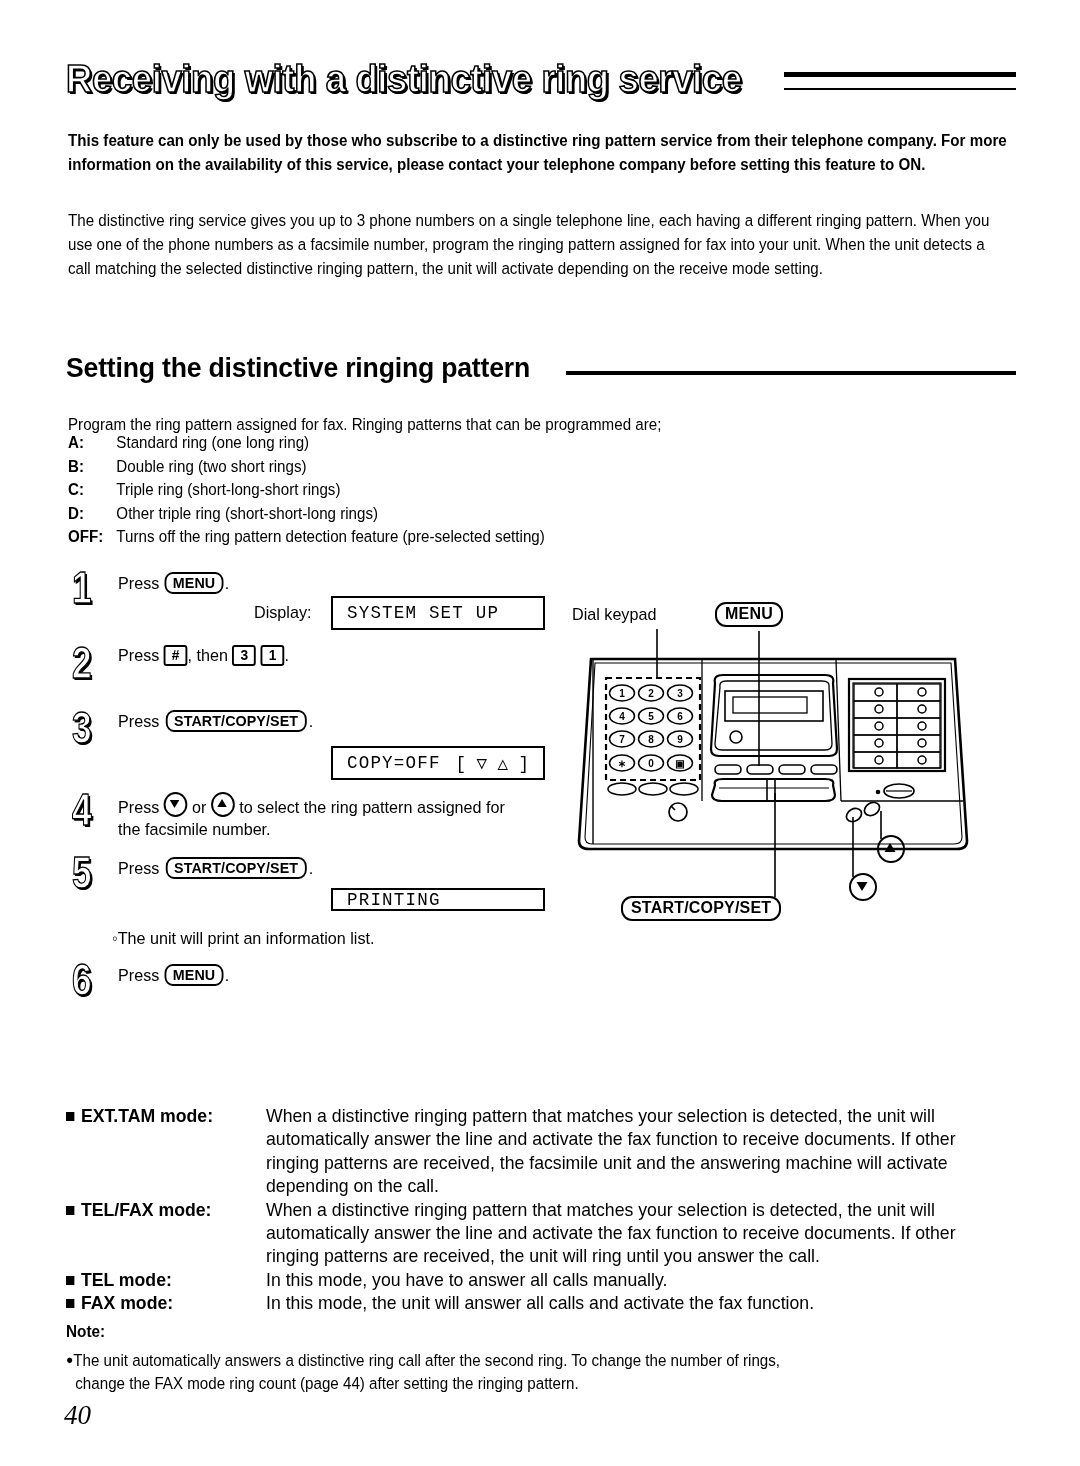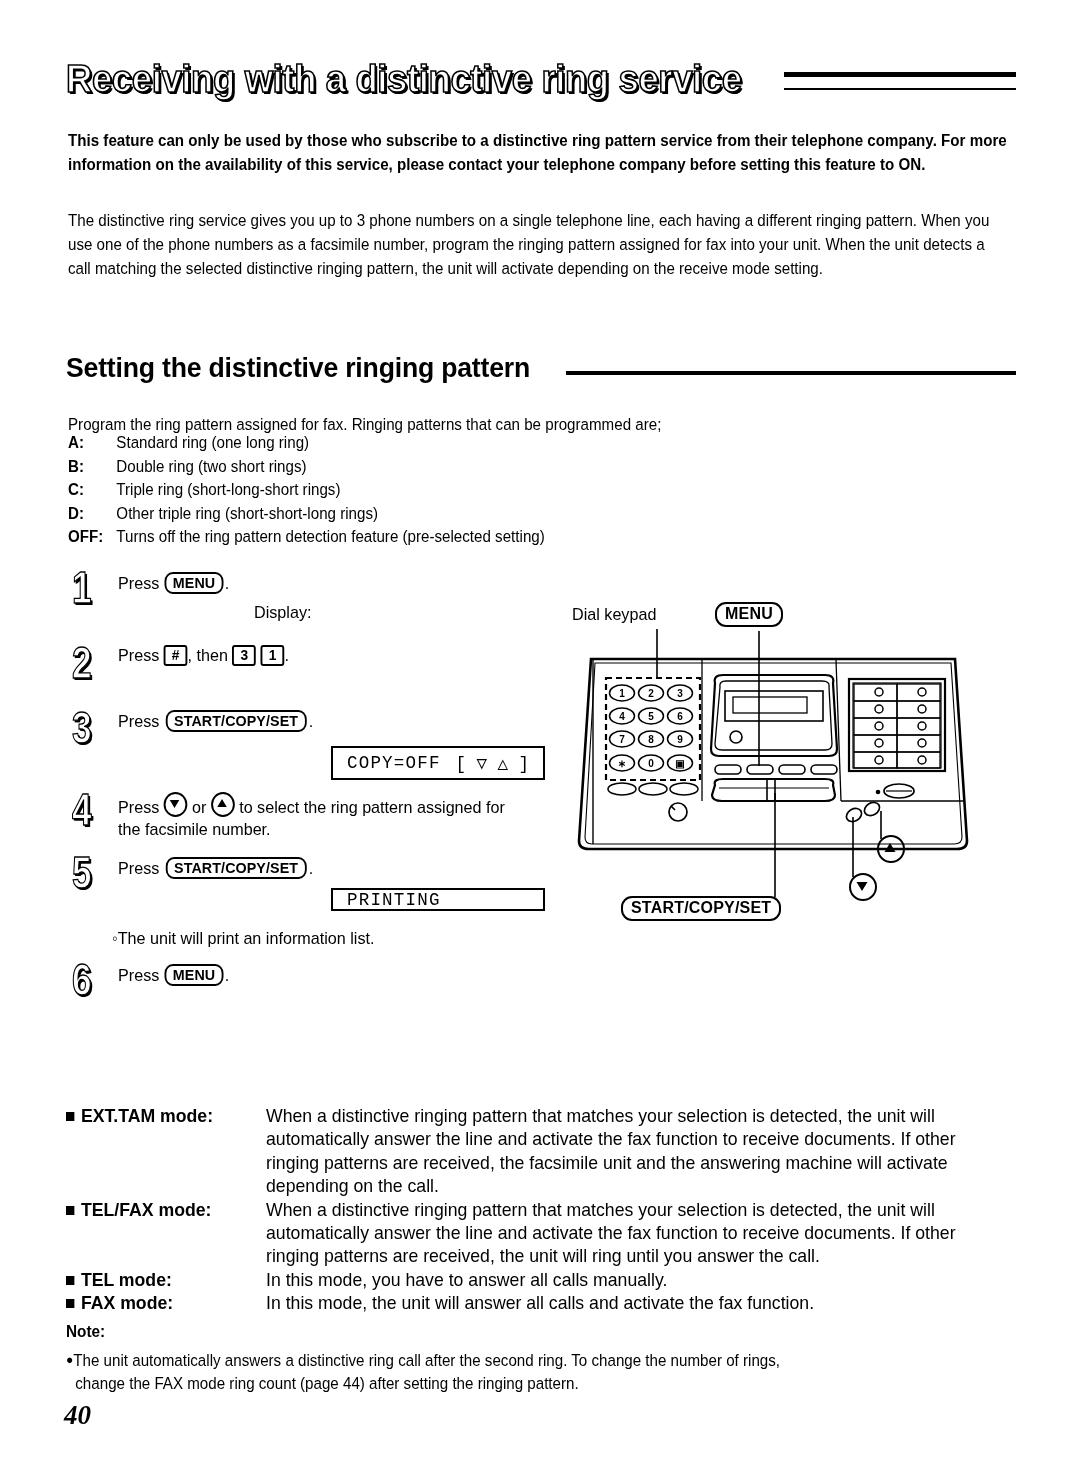--- a/index.html
+++ b/index.html
@@ -263,21 +263,21 @@
   .note-body .rnd { font-size: 13px; vertical-align: 2px; }
   .note-body .ind { display: block; text-indent: 10px; }
 
   .page-num {
     position: absolute;
     left: 64px;
     top: 1400px;
     font-size: 27px;
     font-style: italic;
     font-family: "Liberation Serif", serif;
-    font-weight: bold;
+    font-weight: normal;
   }
 
   
   .diagram {
     position: absolute;
     left: 563px;
     top: 566px;
     width: 440px;
     height: 352px;
     margin-top: 35px;
@@ -353,20 +353,23 @@
     </div>
   </div>
 
   <div class="step-num" style="left:72px; top:566px;">1</div>
   <div class="step-txt" style="left:118px; top:572px;">
     <span>Press</span>
     <span class="keypill">MENU</span><span>.</span>
   </div>
 
   <div class="display-label" style="left:254px; top:603px;">Display:</div>
+  <div class="lcd" style="left:331px; top:596px; width:214px; height:34px;">
+    <span class="lcd-l">SYSTEM SET UP</span>
+  </div>
 
   <div class="step-num" style="left:72px; top:641px;">2</div>
   <div class="step-txt" style="left:118px; top:645px;">
     <span>Press</span>
     <span class="keysq">#</span><span>, then</span>
     <span class="keysq">3</span>
     <span class="keysq">1</span><span>.</span>
   </div>
 
   <div class="step-num" style="left:72px; top:706px;">3</div>

